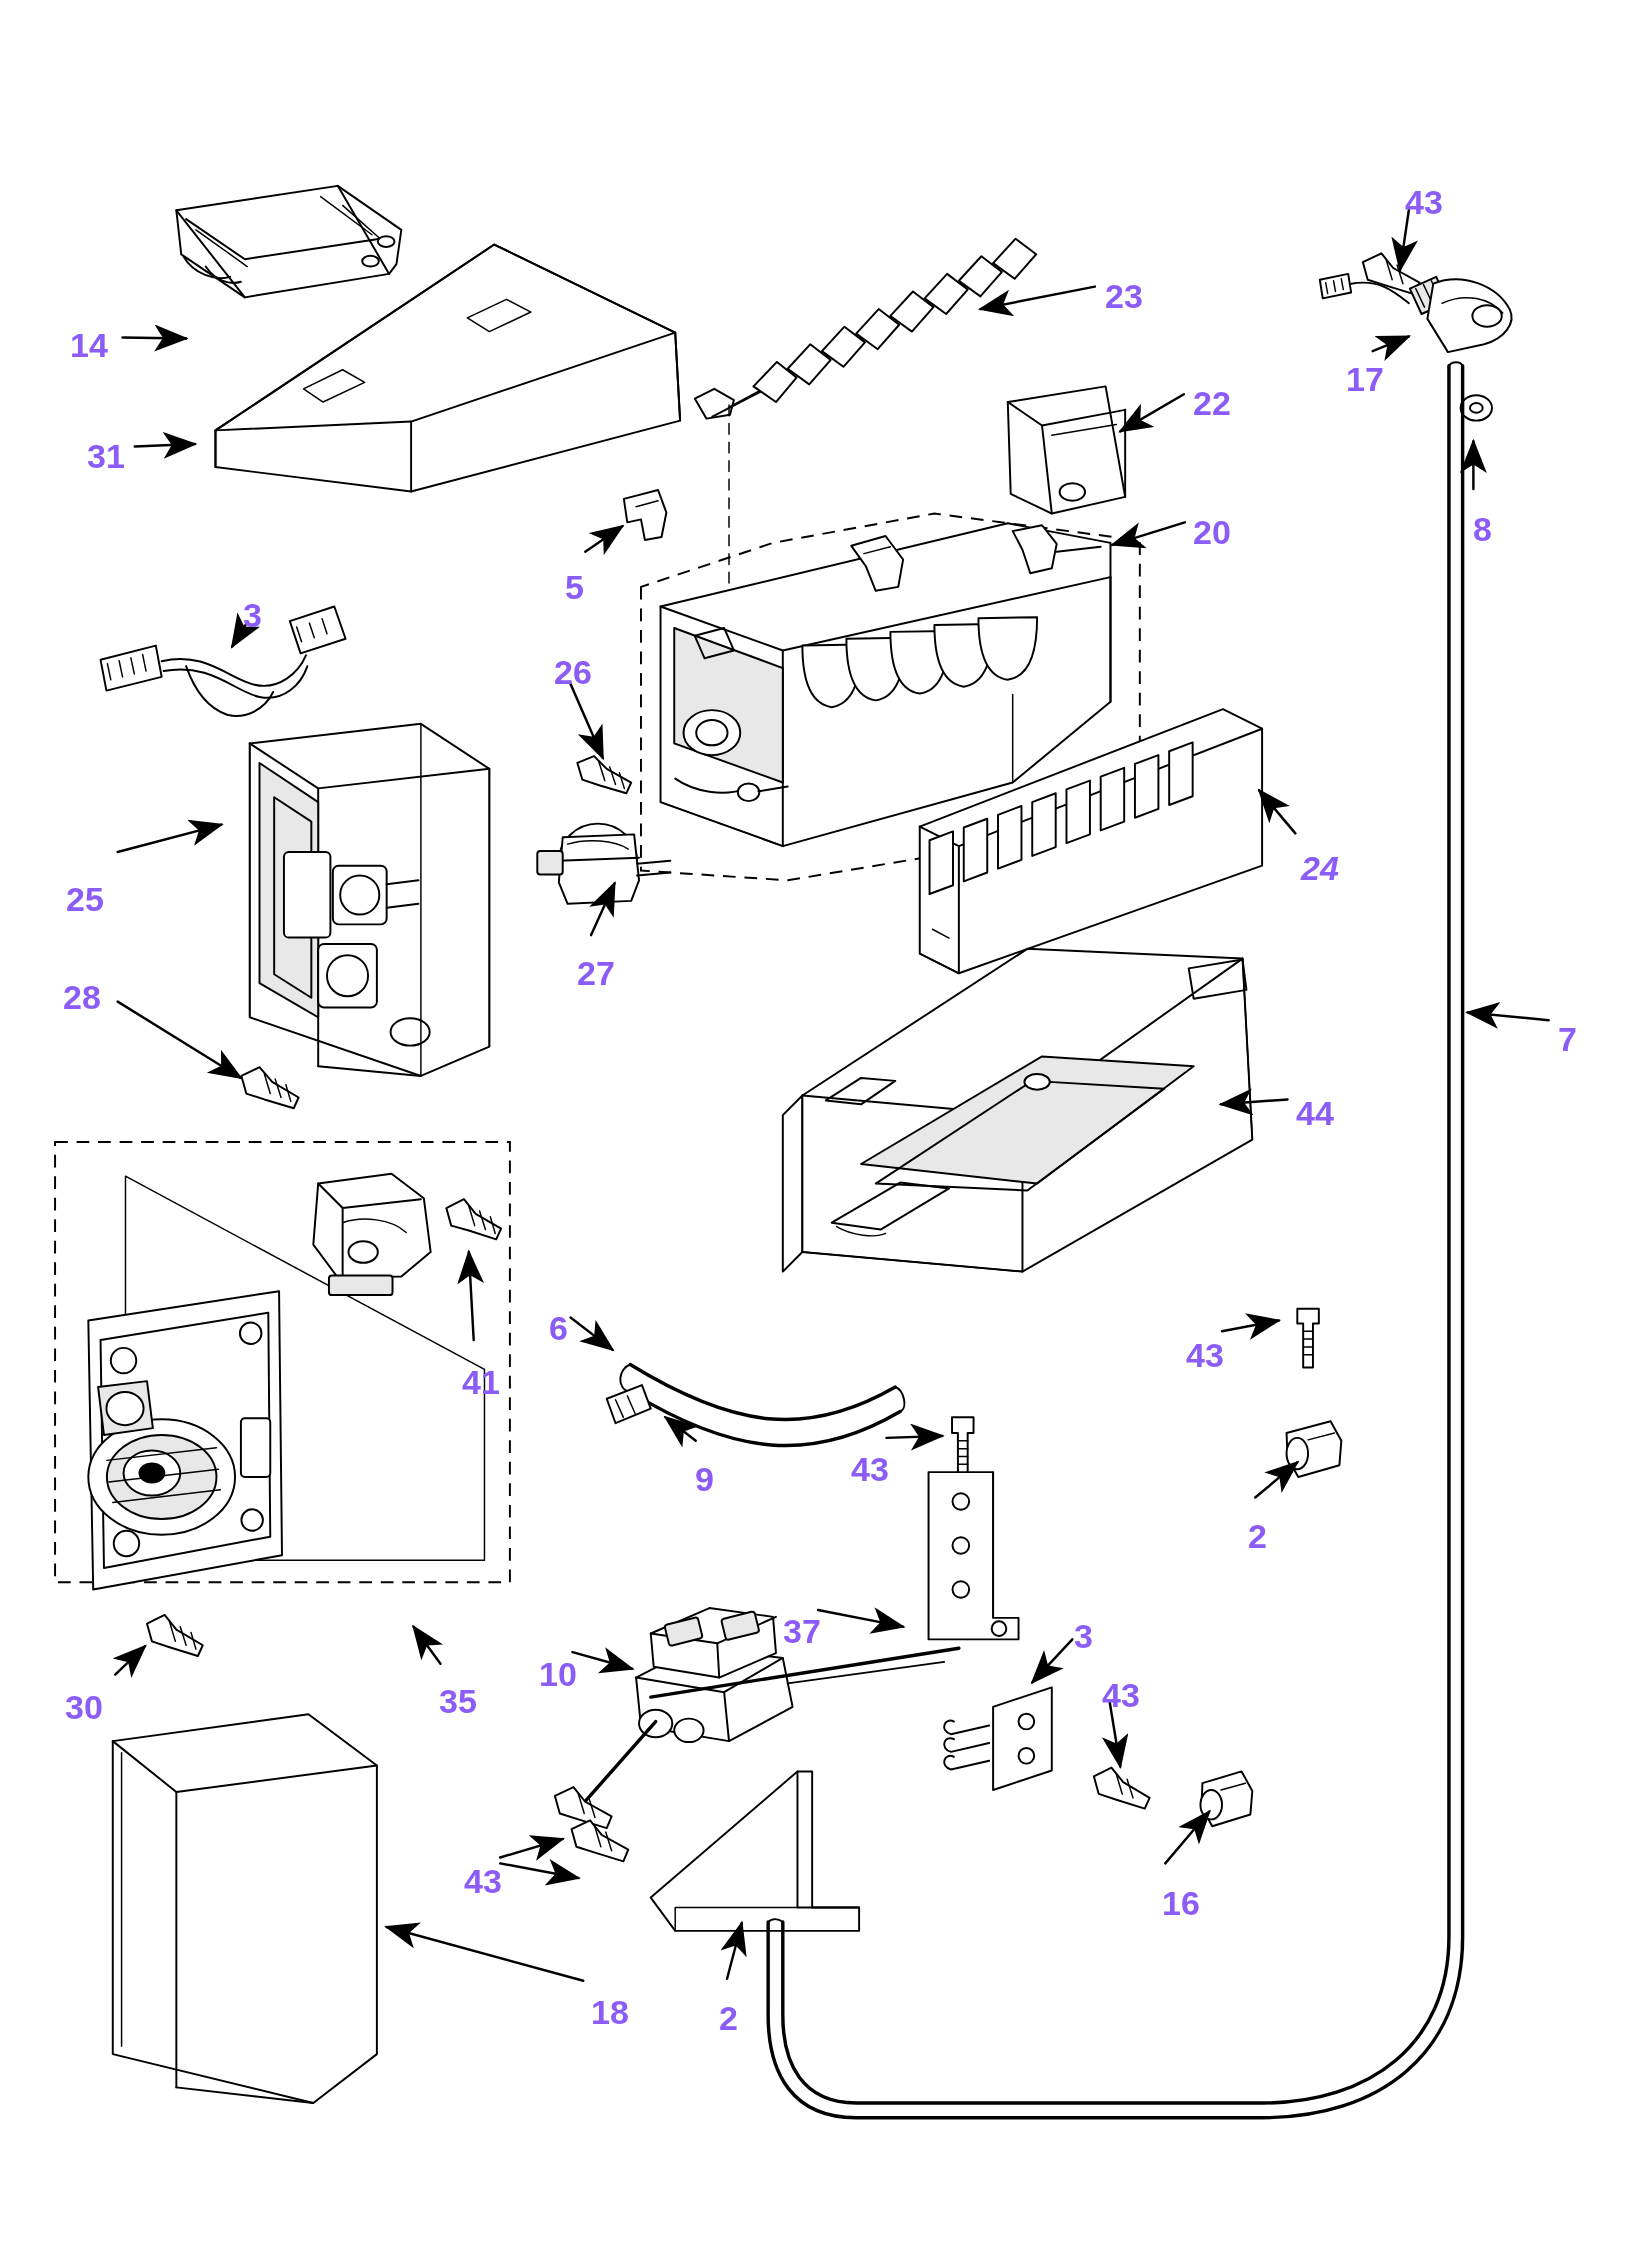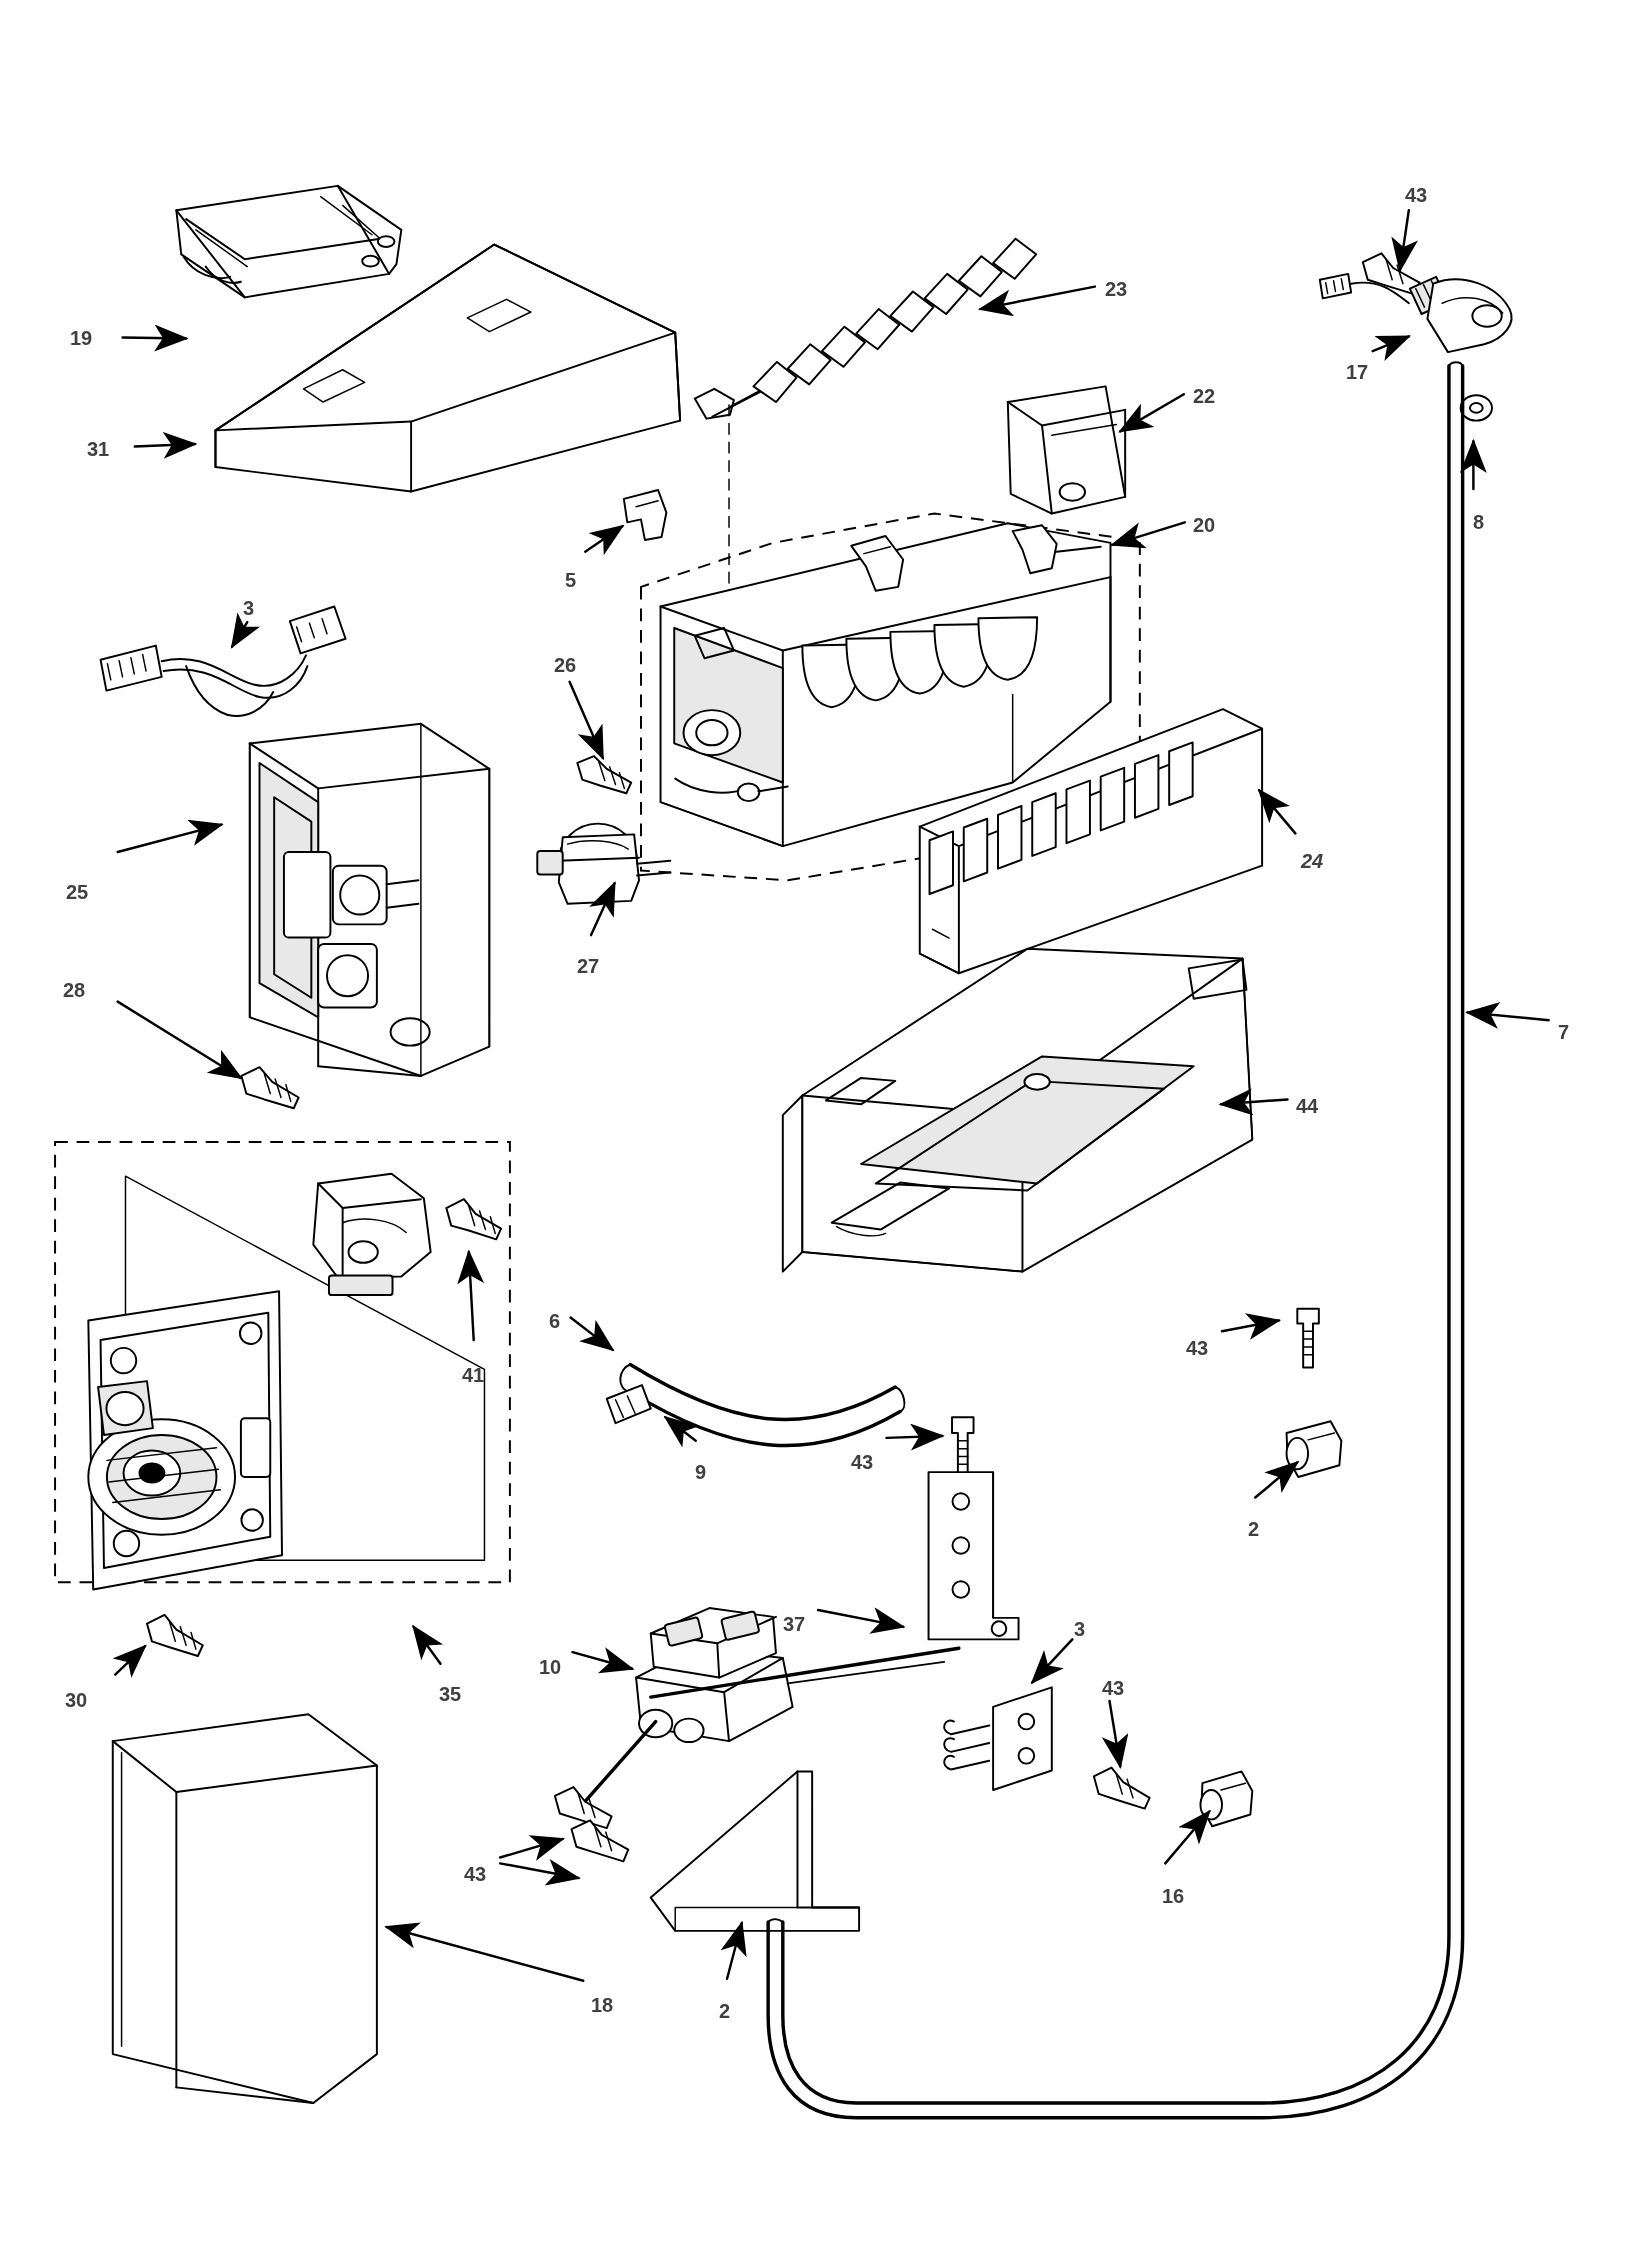--- a/index.html
+++ b/index.html
@@ -21,22 +21,22 @@
     position: absolute;
     left: 0;
     top: 0;
     width: 1638px;
     height: 2261px;
   }
   .callout {
     position: absolute;
     font-family: "Liberation Sans", sans-serif;
     font-weight: bold;
-    font-size: 20px;
-    color: #404040;
+    font-size: 34px;
+    color: #8b5cf6;
     line-height: 1;
     white-space: nowrap;
   }
   
   .ln {
     fill: none;
     stroke: #000000;
     stroke-width: 4;
     stroke-linecap: round;
     stroke-linejoin: round;
@@ -461,21 +461,21 @@
       <path class="leader" marker-end="url(#arrow)" d="M2422,1068 L2274,1114"></path>
       <path class="leader" marker-end="url(#arrow)" d="M2648,1704 L2574,1616"></path>
       <path class="leader" marker-end="url(#arrow)" d="M2880,430 L2862,552"></path>
       <path class="leader" marker-end="url(#arrow)" d="M2806,718 L2880,688"></path>
       <path class="leader" marker-end="url(#arrow)" d="M3012,1000 L3012,902"></path>
       <path class="leader" marker-end="url(#arrow)" d="M3166,2086 L3000,2070"></path>
     </g>
 
   </svg>
 
-  <div class="callout" style="left:70px; top:328px;">19</div>
+  <div class="callout" style="left:70px; top:328px;">14</div>
   <div class="callout" style="left:87px; top:439px;text-align:center;">31</div>
   <div class="callout" style="left:243px; top:598px;">3</div>
   <div class="callout" style="left:66px; top:850px;margin-top:32px;">25</div>
   <div class="callout" style="left:63px; top:980px;">28</div>
   <div class="callout" style="left:65px; top:1690px;">30</div>
   <div class="callout" style="left:439px; top:1684px;">35</div>
   <div class="callout" style="left:462px; top:1365px;">41</div>
   <div class="callout" style="left:591px; top:1995px;">18</div>
   <div class="callout" style="left:565px; top:570px;">5</div>
   <div class="callout" style="left:554px; top:655px;">26</div>

